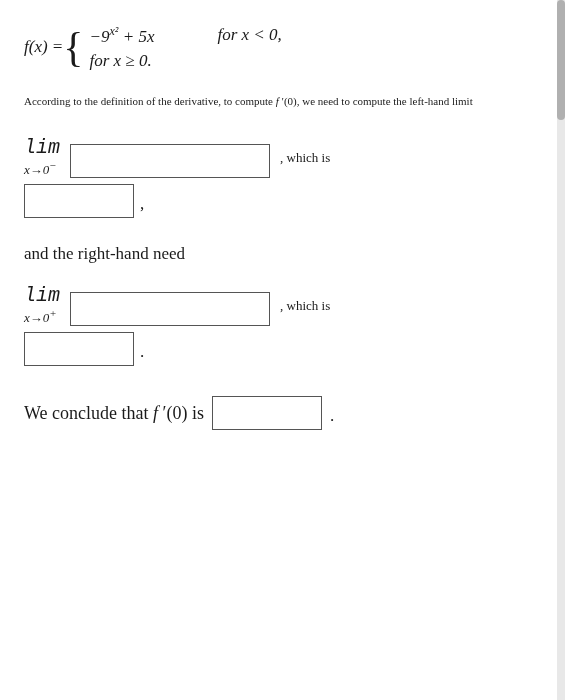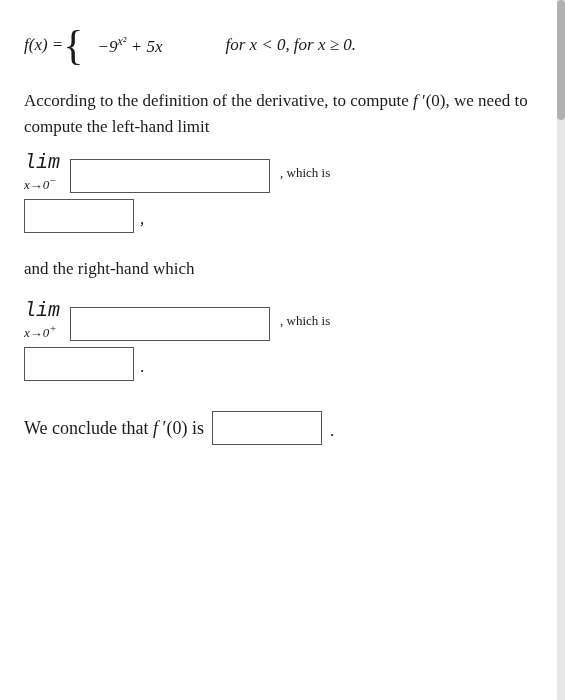--- a/index.html
+++ b/index.html
@@ -39,44 +39,43 @@
 
     .big-brace {
       font-size: 42px;
       line-height: 1;
       font-weight: 100;
       color: #1a1a1a;
     }
 
     .piecewise-rows {
       display: flex;
-      flex-direction: row;
+      flex-direction: column;
       gap: 4px;
-      margin-left: 8px;
     }
 
     .piecewise-row {
       display: flex;
       align-items: center;
       gap: 18px;
     }
 
     .piecewise-expr {
       font-style: italic;
       min-width: 110px;
     }
 
     .piecewise-cond {
       font-style: italic;
     }
 
     .description-text {
-      font-size: 17px;
+      font-size: 11px;
       line-height: 1.55;
-      margin-bottom: 12px;
+      margin-bottom: 28px;
     }
 
     .limit-block {
       display: flex;
       flex-direction: column;
       margin-bottom: 10px;
     }
 
     .limit-row {
       display: flex;
@@ -229,21 +228,21 @@
     </div>
     <div class="input-box input-box-wide"></div>
     <span class="which-is-text">, which is</span>
   </div>
   <div class="lower-row">
     <div class="input-box input-box-narrow"></div>
     <span class="comma">,</span>
   </div>
 </div>
 
-<p class="and-text">and the right-hand which</p>
+<p class="and-text">and the right-hand need</p>
 
 <div class="limit-block">
   <div class="limit-row">
     <div class="lim-symbol">
       <span class="lim-word"><em>lim</em></span>
       <span class="lim-subscript"><em>x</em>→0<sup>+</sup></span>
     </div>
     <div class="input-box input-box-wide"></div>
     <span class="which-is-text">, which is</span>
   </div>

